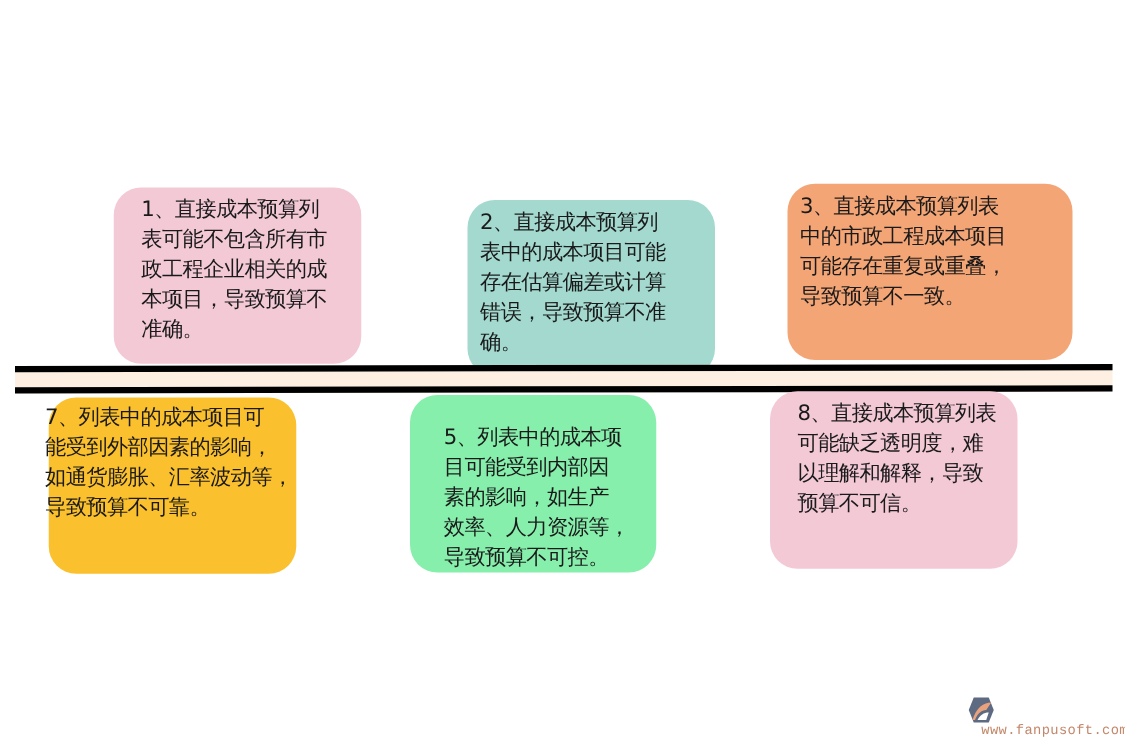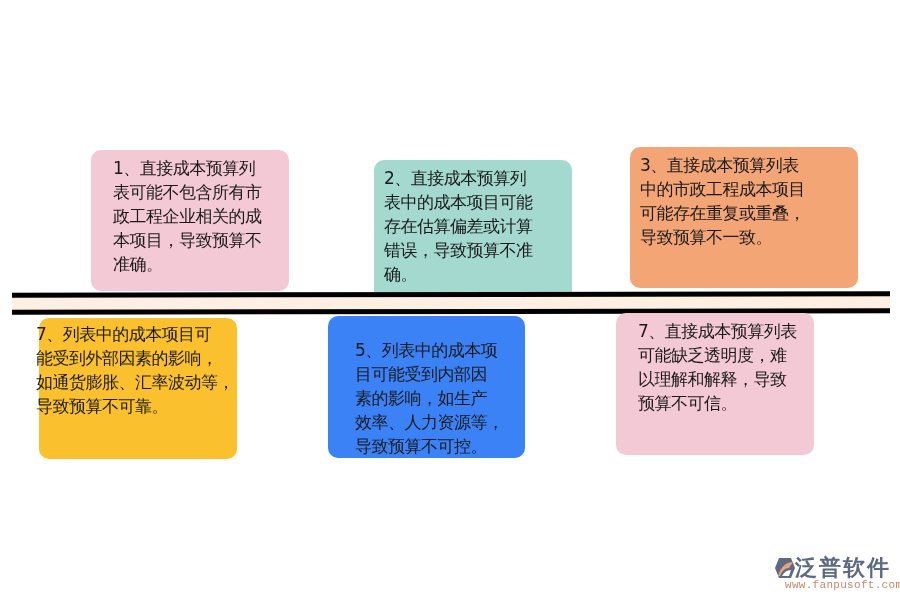--- a/index.html
+++ b/index.html
@@ -3,37 +3,37 @@
 <meta charset="utf-8">
 <style>
   html, body { margin: 0; padding: 0; }
   body {
     width: 900px; height: 600px; position: relative; overflow: hidden;
     background: #ffffff;
     font-family: "DejaVu Sans", "Liberation Sans", sans-serif;
   }
   .card {
     position: absolute;
-    border-radius: 10px;
+    border-radius: 22px;
     box-sizing: border-box;
     color: #1a1a1a;
     font-size: 17px;
     line-height: 24px;
     letter-spacing: -0.5px;
   }
   .card .txt { position: absolute; white-space: pre-line; }
   #c1 { left: 91px;  top: 150px; width: 198px; height: 141px; background: #f3c9d6; }
   #c1 .txt { left: 22px; top: 6px; width: 176px; }
   #c2 { left: 374px; top: 160px; width: 198px; height: 141px; background: #a3d9cf; }
   #c2 .txt { left: 10px; top: 6px; width: 186px; }
   #c3 { left: 630px; top: 147px; width: 228px; height: 141px; background: #f4a576; }
   #c3 .txt { left: 10px; top: 6px; width: 190px; }
   #c4 { left: 39px;  top: 318px; width: 198px; height: 141px; background: #fbc02d; }
   #c4 .txt { left: -3px; top: 4px; width: 215px; }
-  #c5 { left: 328px; top: 316px; width: 197px; height: 142px; background: #3b82f6; }
+  #c5 { left: 328px; top: 316px; width: 197px; height: 142px; background: #86efac; }
   #c5 .txt { left: 27px; top: 22px; width: 170px; }
   #c6 { left: 616px; top: 313px; width: 198px; height: 142px; background: #f3c9d6; }
   #c6 .txt { left: 22px; top: 6px; width: 178px; }
 
   .bar {
     position: absolute; left: 12px; top: 292px; width: 878px; height: 22px;
     background: #fdf0e2;
     box-sizing: border-box;
     border-top: 5px solid #000;
     border-bottom: 5px solid #000;
@@ -83,27 +83,26 @@
 导致预算不可靠。</div>
 </div>
 <div class="card" id="c5">
   <div class="txt">5、列表中的成本项
 目可能受到内部因
 素的影响，如生产
 效率、人力资源等，
 导致预算不可控。</div>
 </div>
 <div class="card" id="c6">
-  <div class="txt">7、直接成本预算列表
+  <div class="txt">8、直接成本预算列表
 可能缺乏透明度，难
 以理解和解释，导致
 预算不可信。</div>
 </div>
 
 <div class="logo">
   <svg class="icon" viewBox="0 0 24 24">
     <polygon points="6,2 18,2 22,12 18,22 6,22 2,12" fill="#5d6a82"></polygon>
     <path d="M5,20 C8,10 14,6 20,6 L16,12 C12,12 9,15 7,20 Z" fill="#e9a27c"></path>
     <path d="M9,20 C11,16 14,14 18,14 L16,20 Z" fill="#ffffff"></path>
   </svg>
-  <span class="brand">泛普软件</span>
   <span class="url">www.fanpusoft.com</span>
 </div>
 
 </body></html>

